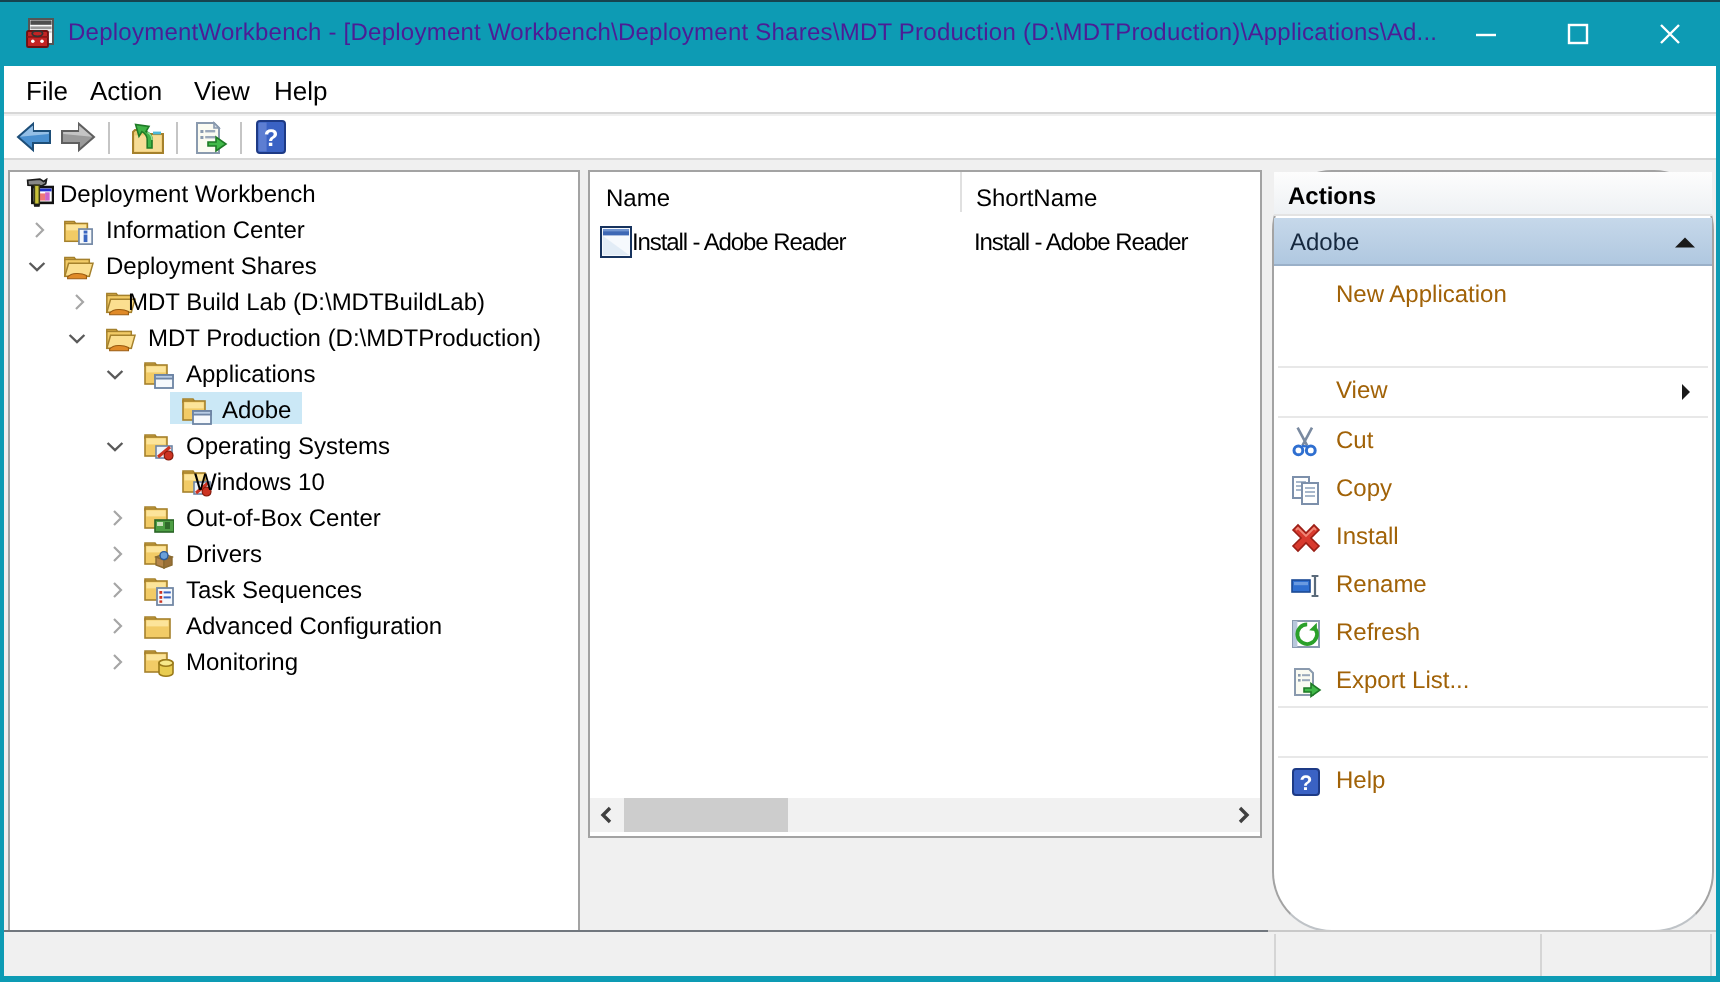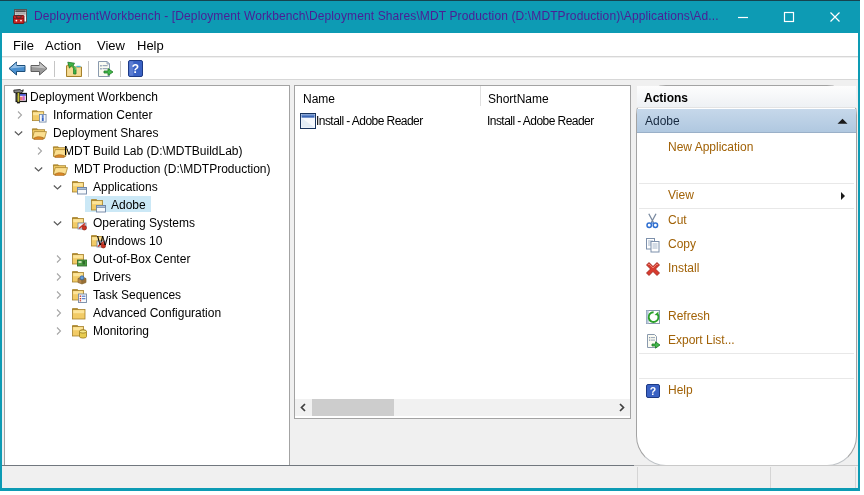--- a/index.html
+++ b/index.html
@@ -370,20 +370,28 @@
       </svg>
       <div class="atext">Cut</div>
     </div>
     <div class="aitem" style="top:171px">
       <svg class="aicon" viewBox="0 0 16 16">
         <path d="M1.5 4 L4 1.5 L8 5.5 L12 1.5 L14.5 4 L10.5 8 L14.5 12 L12 14.5 L8 10.5 L4 14.5 L1.5 12 L5.5 8 Z" fill="#d83a2e" stroke="#9a1f16" stroke-width="0.8"></path>
         <path d="M3 4 L4 3 L8 7 L12 3 L13 4" fill="none" stroke="#f08878" stroke-width="0.9"></path>
       </svg>
       <div class="atext">Install</div>
     </div>
+    <div class="aitem" style="top:195px">
+      <svg class="aicon" viewBox="0 0 16 16">
+        <rect x="1" y="5" width="9" height="6" fill="#2f6fd0" stroke="#1c4a94" stroke-width="0.8"></rect>
+        <rect x="2" y="6" width="7" height="1.6" fill="#6a9ae0"></rect>
+        <path d="M12.5 3 L12.5 13 M10.8 3 L14.2 3 M10.8 13 L14.2 13" stroke="#5a6a7a" stroke-width="1.1"></path>
+      </svg>
+      <div class="atext">Rename</div>
+    </div>
     <div class="aitem" style="top:243px">
       <svg class="aicon" viewBox="0 0 16 16">
         <path d="M2.5 1.5 L9.5 1.5 L11.5 3.5 L11.5 14.5 L2.5 14.5 Z" fill="#fbfbf2" stroke="#8a9aae" stroke-width="1"></path>
         <rect x="4" y="4" width="1.3" height="1.3" fill="#8a9aae"></rect>
           <rect x="6" y="4.1" width="4" height="1" fill="#9aa8ba"></rect>
         <rect x="4" y="6.5" width="1.3" height="1.3" fill="#8a9aae"></rect>
           <rect x="6" y="6.6" width="4" height="1" fill="#9aa8ba"></rect>
         <path d="M7 11 L10.5 11 L10.5 8.8 L15 12 L10.5 15.2 L10.5 13 L7 13 Z" fill="#42b94a" stroke="#1e7a26" stroke-width="0.8"></path>
       </svg>
       <div class="atext">Export List...</div>

